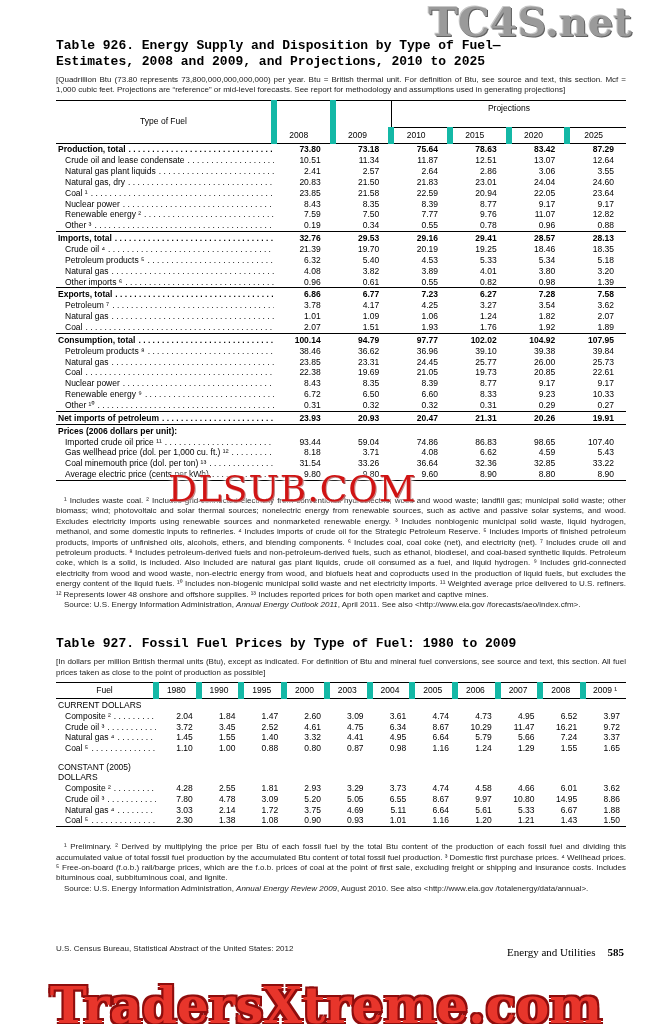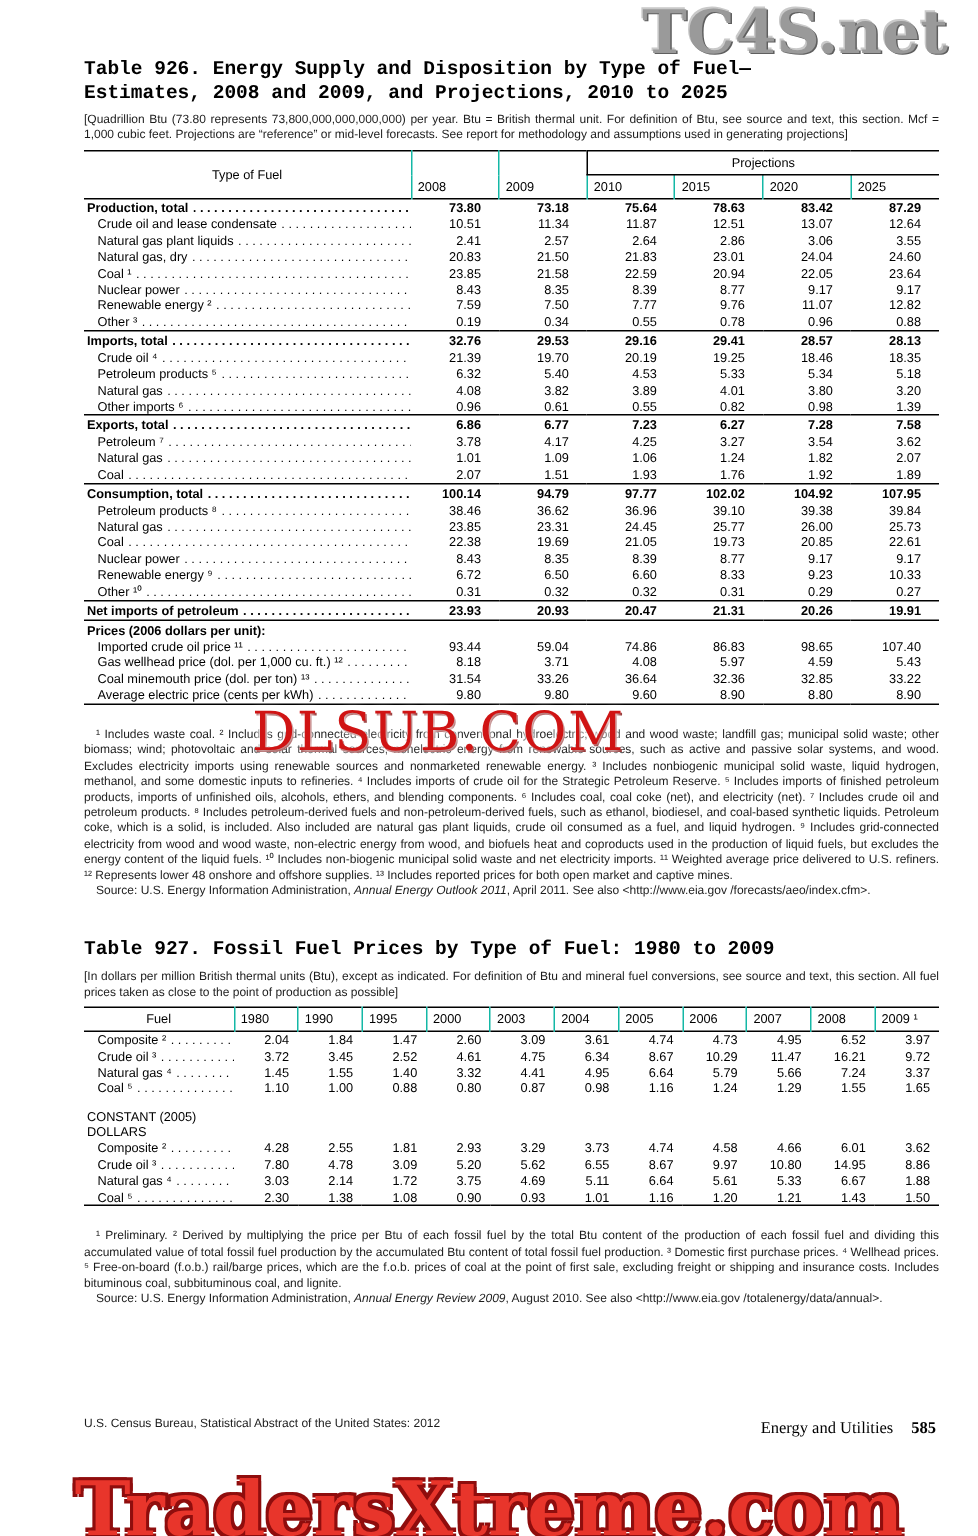--- a/index.html
+++ b/index.html
@@ -26,23 +26,23 @@
     width:100%; border-collapse:collapse; table-layout:fixed;
     font-size:8.5px; line-height:1.16; color:#000;
     border-top:1px solid #000; border-bottom:1px solid #000;
     margin-top:4px;
   }
   .t926 .c-stub { width:218px; }
   .t927 .c-stub { width:100px; }
   thead { border-bottom:1px solid #000; }
   thead th { font-weight:normal; vertical-align:bottom; padding:3px 4px 2px; }
   th.stub { text-align:center; vertical-align:middle; }
-  th.yr { text-align:left; padding-right:13px; border-left:1px solid #14b8a6; }
+  th.yr { text-align:center; padding-right:13px; border-left:6px solid #14b8a6; }
   .t927 th.yr { padding-right:6px; }
-  th.proj { text-align:center; border-left:1px solid #000; border-bottom:1px solid #000; padding-bottom:3px; }
+  th.proj { text-align:center; border-left:1px solid #000; border-bottom:1px solid #000; padding-bottom:14px; }
 
   tbody td { vertical-align:bottom; }
   td.lbl-cell { padding:1px 0 0 2px; overflow:hidden; }
   td.num { text-align:right; white-space:nowrap; padding:1px 12px 0 0; }
   .t927 td.num { padding-right:6px; }
 
   .lbl { display:flex; align-items:baseline; overflow:hidden; }
   .lbl .txt { white-space:nowrap; }
   .lbl .dots { flex:1 1 auto; overflow:hidden; white-space:nowrap; margin-left:3px; }
   .lbl .dots::after {
@@ -512,21 +512,21 @@
           <tr class="item">
             <td class="lbl-cell">
               <div class="lbl">
                 <span class="txt">Gas wellhead price (dol. per 1,000 cu. ft.) ¹²</span>
                 <span class="dots"></span>
               </div>
             </td>
             <td class="num">8.18</td>
             <td class="num">3.71</td>
             <td class="num">4.08</td>
-            <td class="num">5.97</td>
+            <td class="num">6.62</td>
             <td class="num">4.59</td>
             <td class="num">5.43</td>
           </tr>
           <tr class="item">
             <td class="lbl-cell">
               <div class="lbl">
                 <span class="txt">Coal minemouth price (dol. per ton) ¹³</span>
                 <span class="dots"></span>
               </div>
             </td>
@@ -587,20 +587,27 @@
           <th class="yr">2003</th>
           <th class="yr">2004</th>
           <th class="yr">2005</th>
           <th class="yr">2006</th>
           <th class="yr">2007</th>
           <th class="yr">2008</th>
           <th class="yr">2009 ¹</th>
         </tr>
       </thead>
       <tbody>
+          <tr class="group">
+            <td class="lbl-cell" colspan="12">
+              <div class="lbl">
+                <span class="txt">CURRENT DOLLARS</span>
+              </div>
+            </td>
+          </tr>
           <tr class="item">
             <td class="lbl-cell">
               <div class="lbl">
                 <span class="txt">Composite ²</span>
                 <span class="dots"></span>
               </div>
             </td>
             <td class="num">2.04</td>
             <td class="num">1.84</td>
             <td class="num">1.47</td>
@@ -700,21 +707,21 @@
             <td class="lbl-cell">
               <div class="lbl">
                 <span class="txt">Crude oil ³</span>
                 <span class="dots"></span>
               </div>
             </td>
             <td class="num">7.80</td>
             <td class="num">4.78</td>
             <td class="num">3.09</td>
             <td class="num">5.20</td>
-            <td class="num">5.62</td>
+            <td class="num">5.05</td>
             <td class="num">6.55</td>
             <td class="num">8.67</td>
             <td class="num">9.97</td>
             <td class="num">10.80</td>
             <td class="num">14.95</td>
             <td class="num">8.86</td>
           </tr>
           <tr class="item">
             <td class="lbl-cell">
               <div class="lbl">

